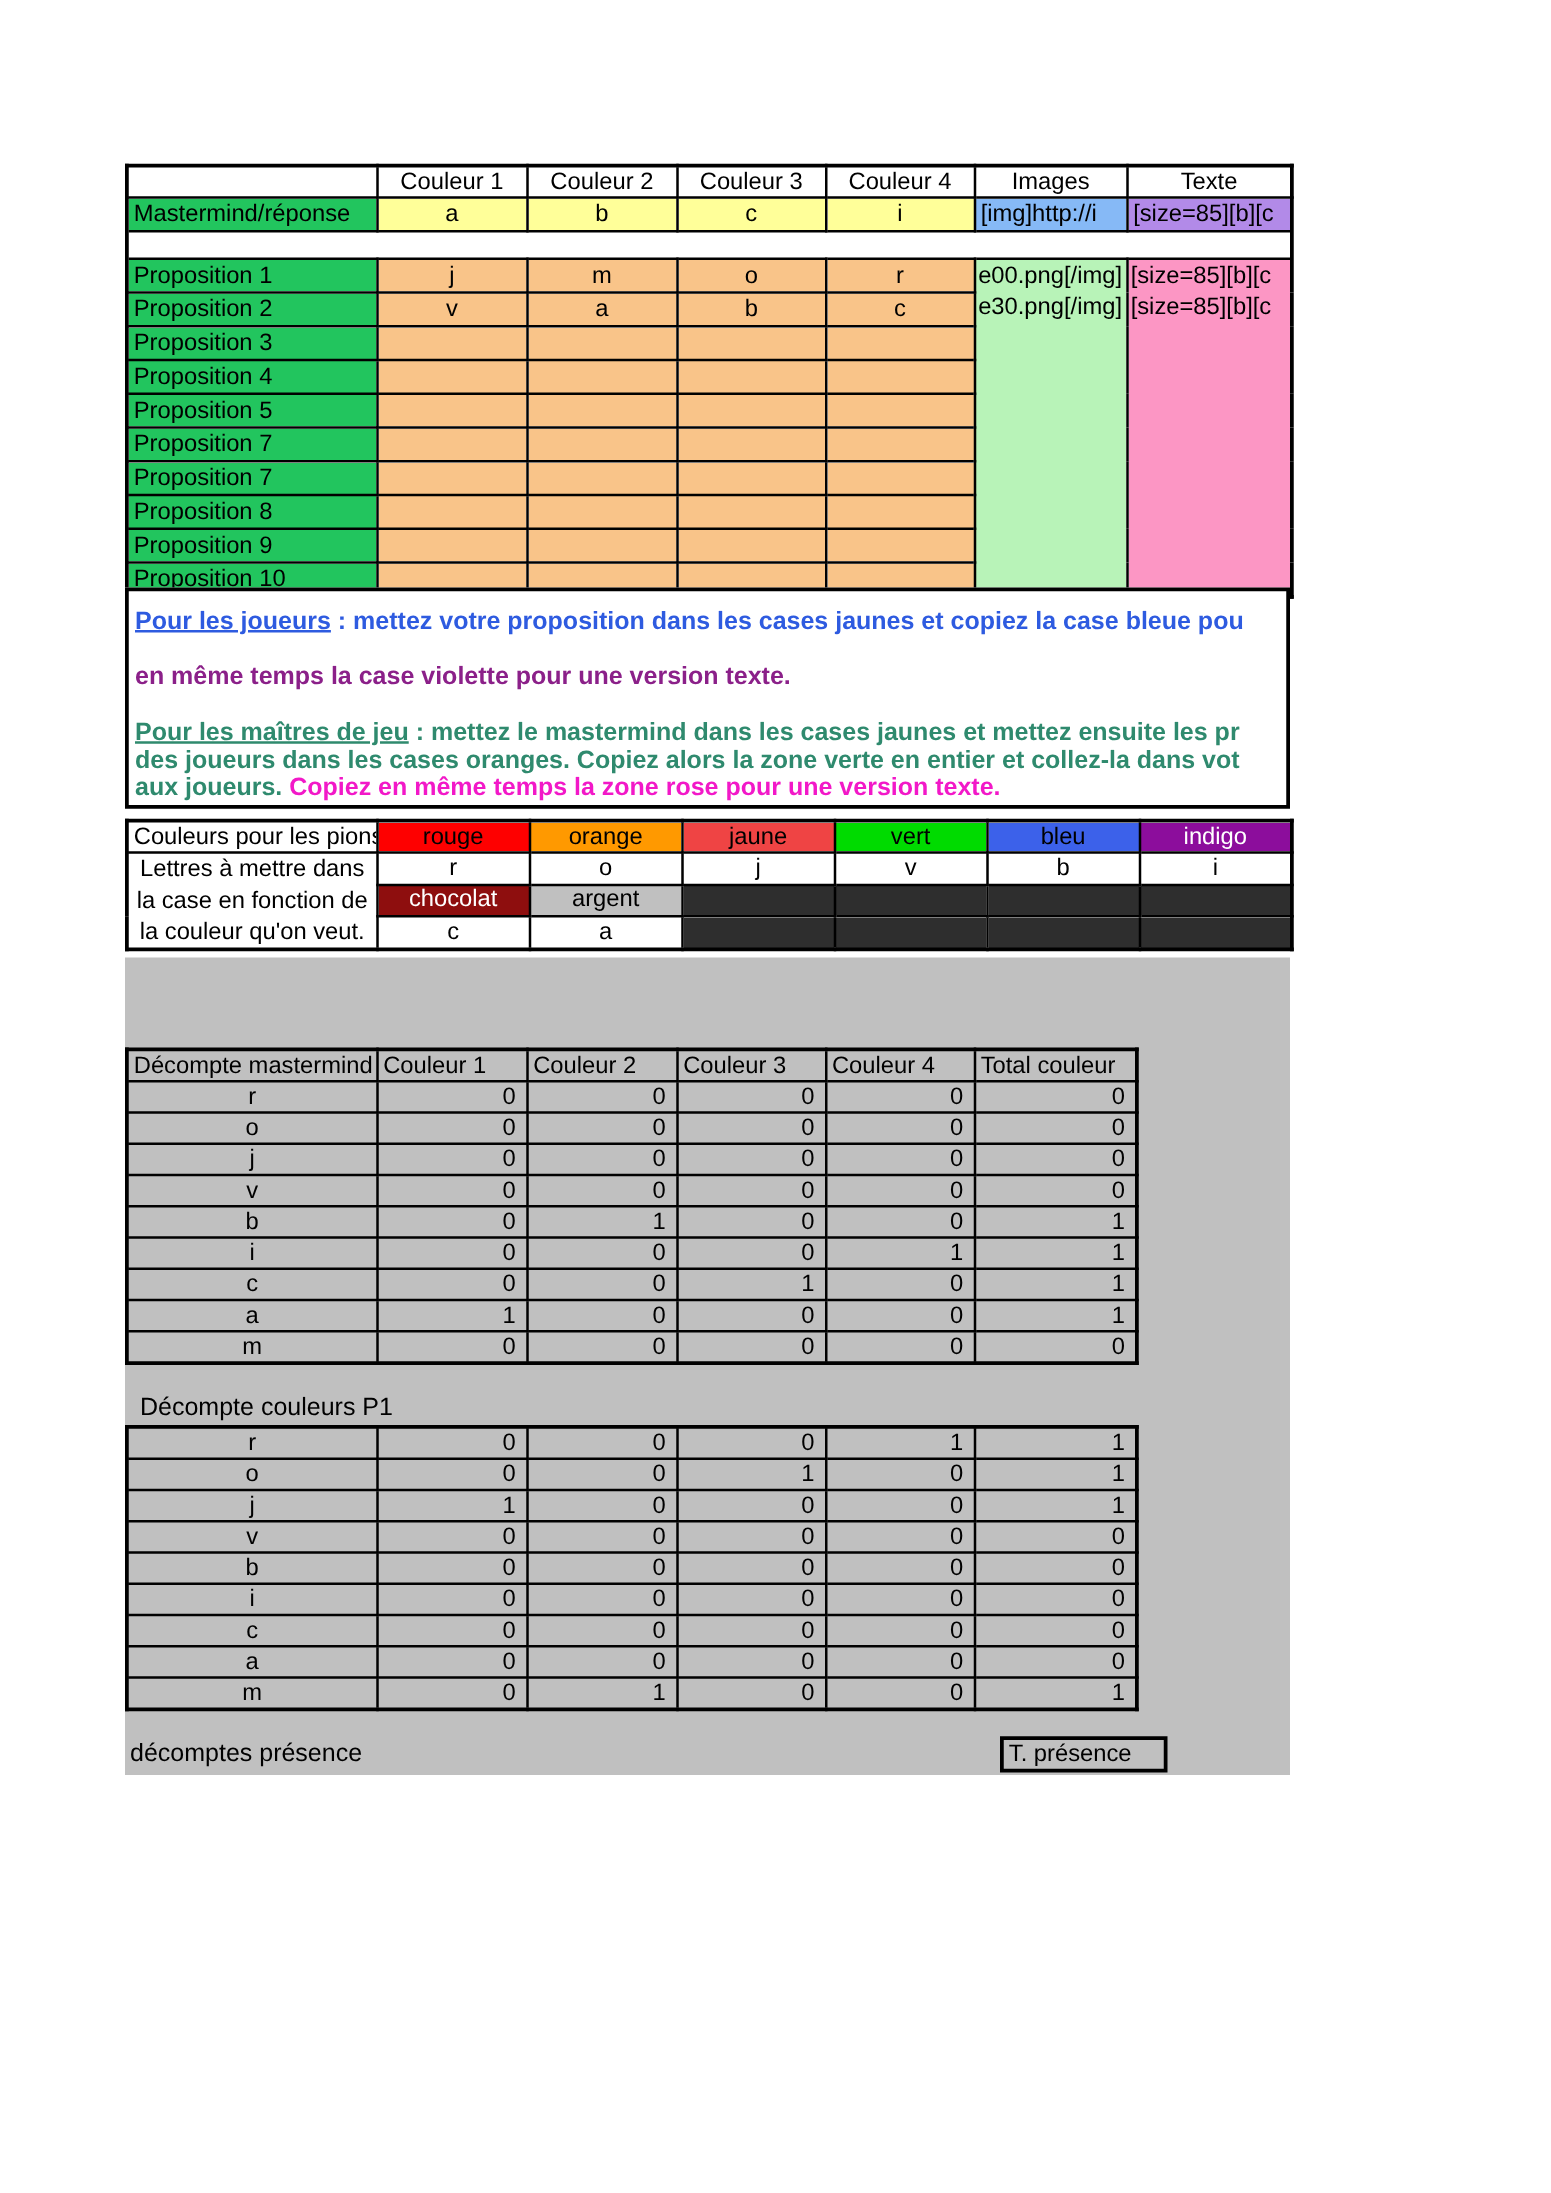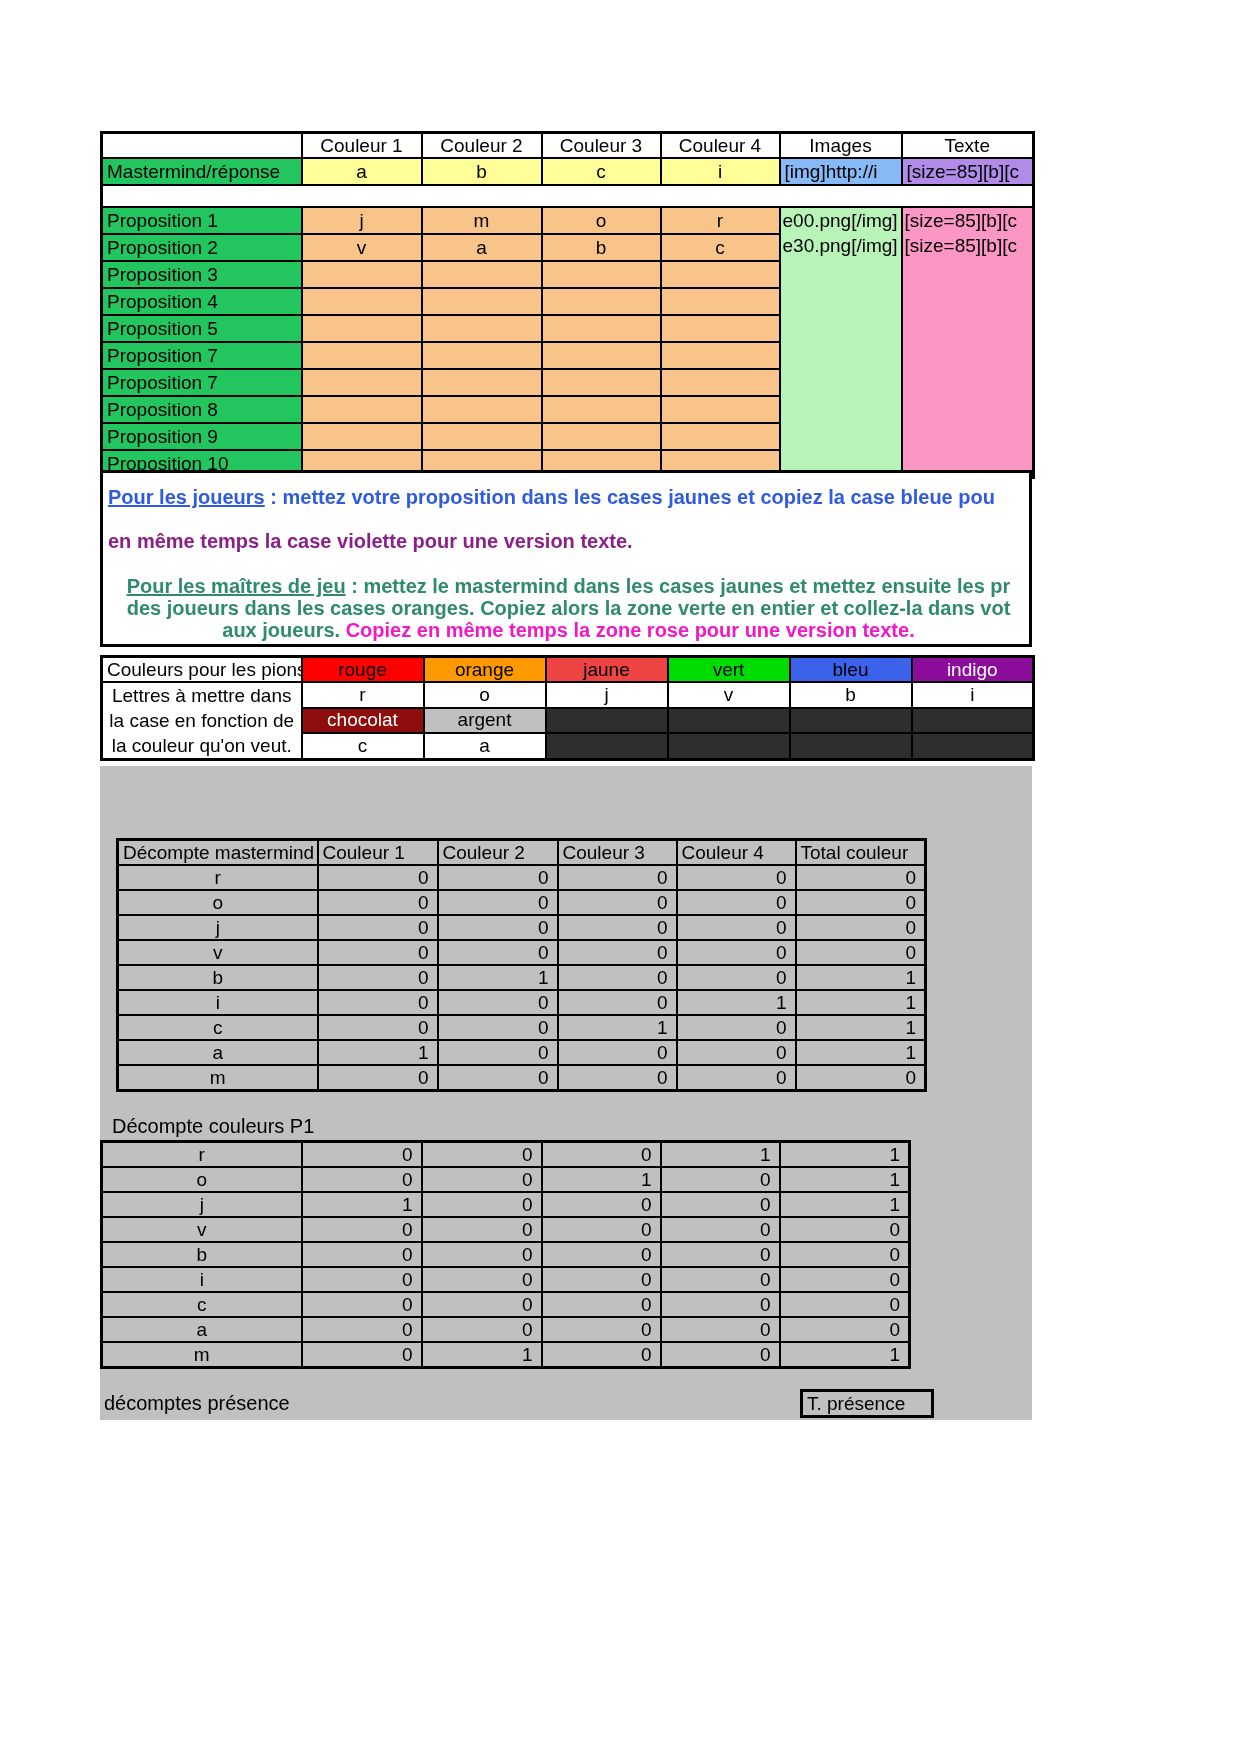--- a/index.html
+++ b/index.html
@@ -26,36 +26,36 @@
   .zone-line { height:25px; line-height:25px; font-size:19px; padding-left:2px; }
   
   .instructions {
     position:absolute; left:100px; top:470px; width:932px; height:177px;
     border:3px solid #000; box-sizing:border-box; background:#fff;
     overflow:hidden; white-space:nowrap; padding:13px 0 0 5px;
     font-size:20px; font-weight:bold; line-height:22px;
   }
   .instructions p { margin:0 0 23px 0; }
   .p-players { color:var(--c-instr-blue); }
-  .p-masters { color:var(--c-instr-green);text-align:center; }
+  .p-masters { color:var(--c-instr-green); }
   .lead { text-decoration:underline; }
   .purple-text  { color:var(--c-instr-purple); }
   .magenta-text { color:var(--c-instr-magenta); }
   
   .pions-table { left:100px; top:655px; width:932px; border:3px solid #000; }
   .pions-table td { text-align:center; height:23px; }
   .pions-table td.pions-label { text-align:left; background:#fff; }
   .pions-table td.pions-note  { white-space:normal; line-height:25px; background:#fff; }
   .dark-cell { background:var(--c-dark); }
   
   .gray-zone { position:absolute; left:100px; top:766px; width:932px; height:654px;
                background:var(--c-gray); }
   .dec-table { border:3px solid #000; background:var(--c-gray); }
   .dec-table td { background:var(--c-gray); height:23px; }
-  .dec-table-1 { left:116px; top:838px; width:808px; }
+  .dec-table-1 { left:100px; top:838px; width:808px; }
   .dec-table-2 { left:100px; top:1140px; width:808px; }
   td.dec-title, td.dec-hdr { text-align:left; }
   td.dec-letter { text-align:center; }
   td.dec-num { text-align:right; padding-right:8px; }
   .p1-caption { position:absolute; left:112px; top:1115px; font-size:20px; }
   .footer-label { position:absolute; left:104px; top:1392px; font-size:20px; }
   .presence-cell {
     position:absolute; left:800px; top:1389px; width:124px; height:23px;
     border:3px solid #000; background:var(--c-gray); font-size:19px;
     line-height:23px; padding-left:4px; overflow:hidden; white-space:nowrap;

